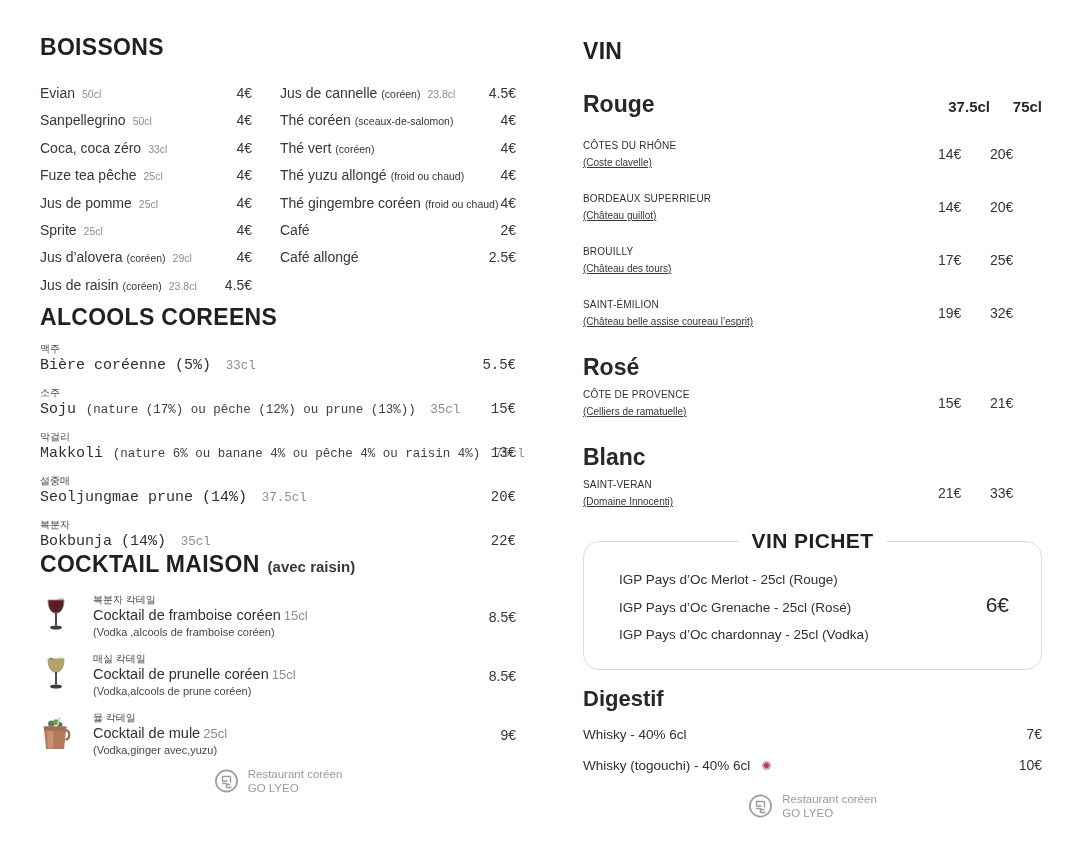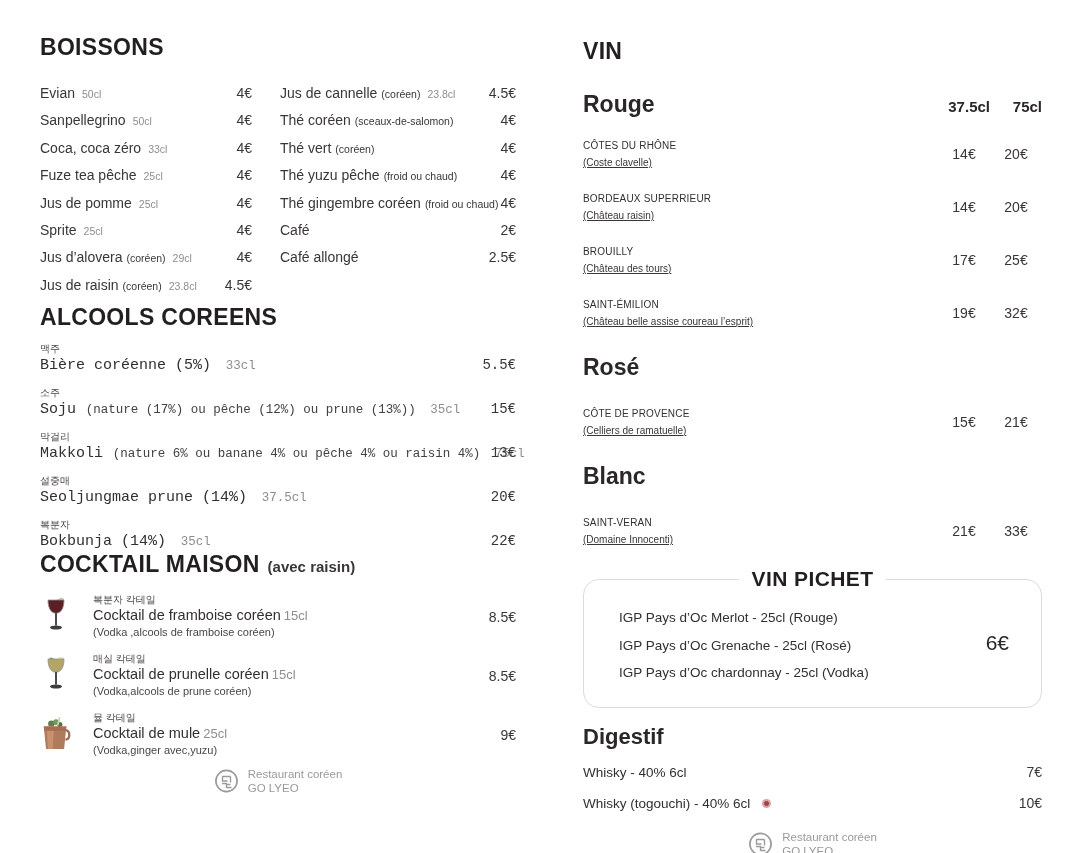--- a/index.html
+++ b/index.html
@@ -50,25 +50,25 @@
   .footer-right{margin-top:18px;}
   .footer-text{font-size:11.5px;line-height:14px;}
 
   
   .vin-title{font-size:20px;line-height:24px;}
   .wine-header{display:flex;align-items:baseline;margin-top:26px;}
   .winecat{font-size:23px;line-height:27px;font-weight:bold;color:#2b2627;margin:0;flex:1;}
   h2.winecat{margin-top:24px;flex:none;}
   .size-col{width:52px;text-align:right;font-size:15px;font-weight:bold;color:#2b2627;}
   .wine-item{display:flex;align-items:center;margin-top:19px;height:34px;}
-  .wine-item.tight{margin-top:24px;}
+  .wine-item.tight{margin-top:5px;}
   .wine-names{flex:1;line-height:17px;font-size:10px;}
   .wine-name{color:#332f30;letter-spacing:.2px;}
   .wine-sub{color:#3a3536;text-decoration:underline;}
-  .wprice{width:52px;text-align:center;font-size:14px;color:#3a3536;}
+  .wprice{width:52px;text-align:left;font-size:14px;color:#3a3536;}
 
   
   .pichet-box{position:relative;margin-top:31px;border:1px solid #dcdcdc;border-radius:16px;
               padding:24px 0 20px 35px;}
   .pichet-title{position:absolute;top:-13px;left:50%;transform:translateX(-50%);background:#fff;
                 padding:0 13px;font-size:21px;font-weight:bold;color:#231f20;white-space:nowrap;letter-spacing:.4px;}
   .pichet-item{font-size:13.5px;line-height:27.5px;color:#332f30;}
   .pichet-price{position:absolute;right:32px;top:50%;transform:translateY(-50%);font-size:21px;color:#2b2627;}
 
   
@@ -164,21 +164,21 @@
           </div>
 
           <div class="drink-row" data-name="drink-item">
             <span class="drink-name" data-name="drink-name">Thé vert</span>
             <span class="drink-note" data-name="drink-note">(coréen)</span>
 
             <span class="drink-price" data-name="drink-price">4€</span>
           </div>
 
           <div class="drink-row" data-name="drink-item">
-            <span class="drink-name" data-name="drink-name">Thé yuzu pêche</span>
+            <span class="drink-name" data-name="drink-name">Thé yuzu allongé</span>
             <span class="drink-note" data-name="drink-note">(froid ou chaud)</span>
 
             <span class="drink-price" data-name="drink-price">4€</span>
           </div>
 
           <div class="drink-row" data-name="drink-item">
             <span class="drink-name" data-name="drink-name">Thé gingembre coréen</span>
             <span class="drink-note" data-name="drink-note">(froid ou chaud)</span>
 
             <span class="drink-price" data-name="drink-price">4€</span>
@@ -354,21 +354,21 @@
           <div class="wine-name" data-name="wine-name">CÔTES DU RHÔNE</div>
           <div class="wine-sub" data-name="wine-producer">(Coste clavelle)</div>
         </div>
         <span class="wprice" data-name="wine-price-small">14€</span>
         <span class="wprice" data-name="wine-price-large">20€</span>
       </div>
 
       <div class="wine-item" data-name="wine-item">
         <div class="wine-names" data-name="wine-names">
           <div class="wine-name" data-name="wine-name">BORDEAUX SUPERRIEUR</div>
-          <div class="wine-sub" data-name="wine-producer">(Château raisin)</div>
+          <div class="wine-sub" data-name="wine-producer">(Château guillot)</div>
         </div>
         <span class="wprice" data-name="wine-price-small">14€</span>
         <span class="wprice" data-name="wine-price-large">20€</span>
       </div>
 
       <div class="wine-item" data-name="wine-item">
         <div class="wine-names" data-name="wine-names">
           <div class="wine-name" data-name="wine-name">BROUILLY</div>
           <div class="wine-sub" data-name="wine-producer">(Château des tours)</div>
         </div>

